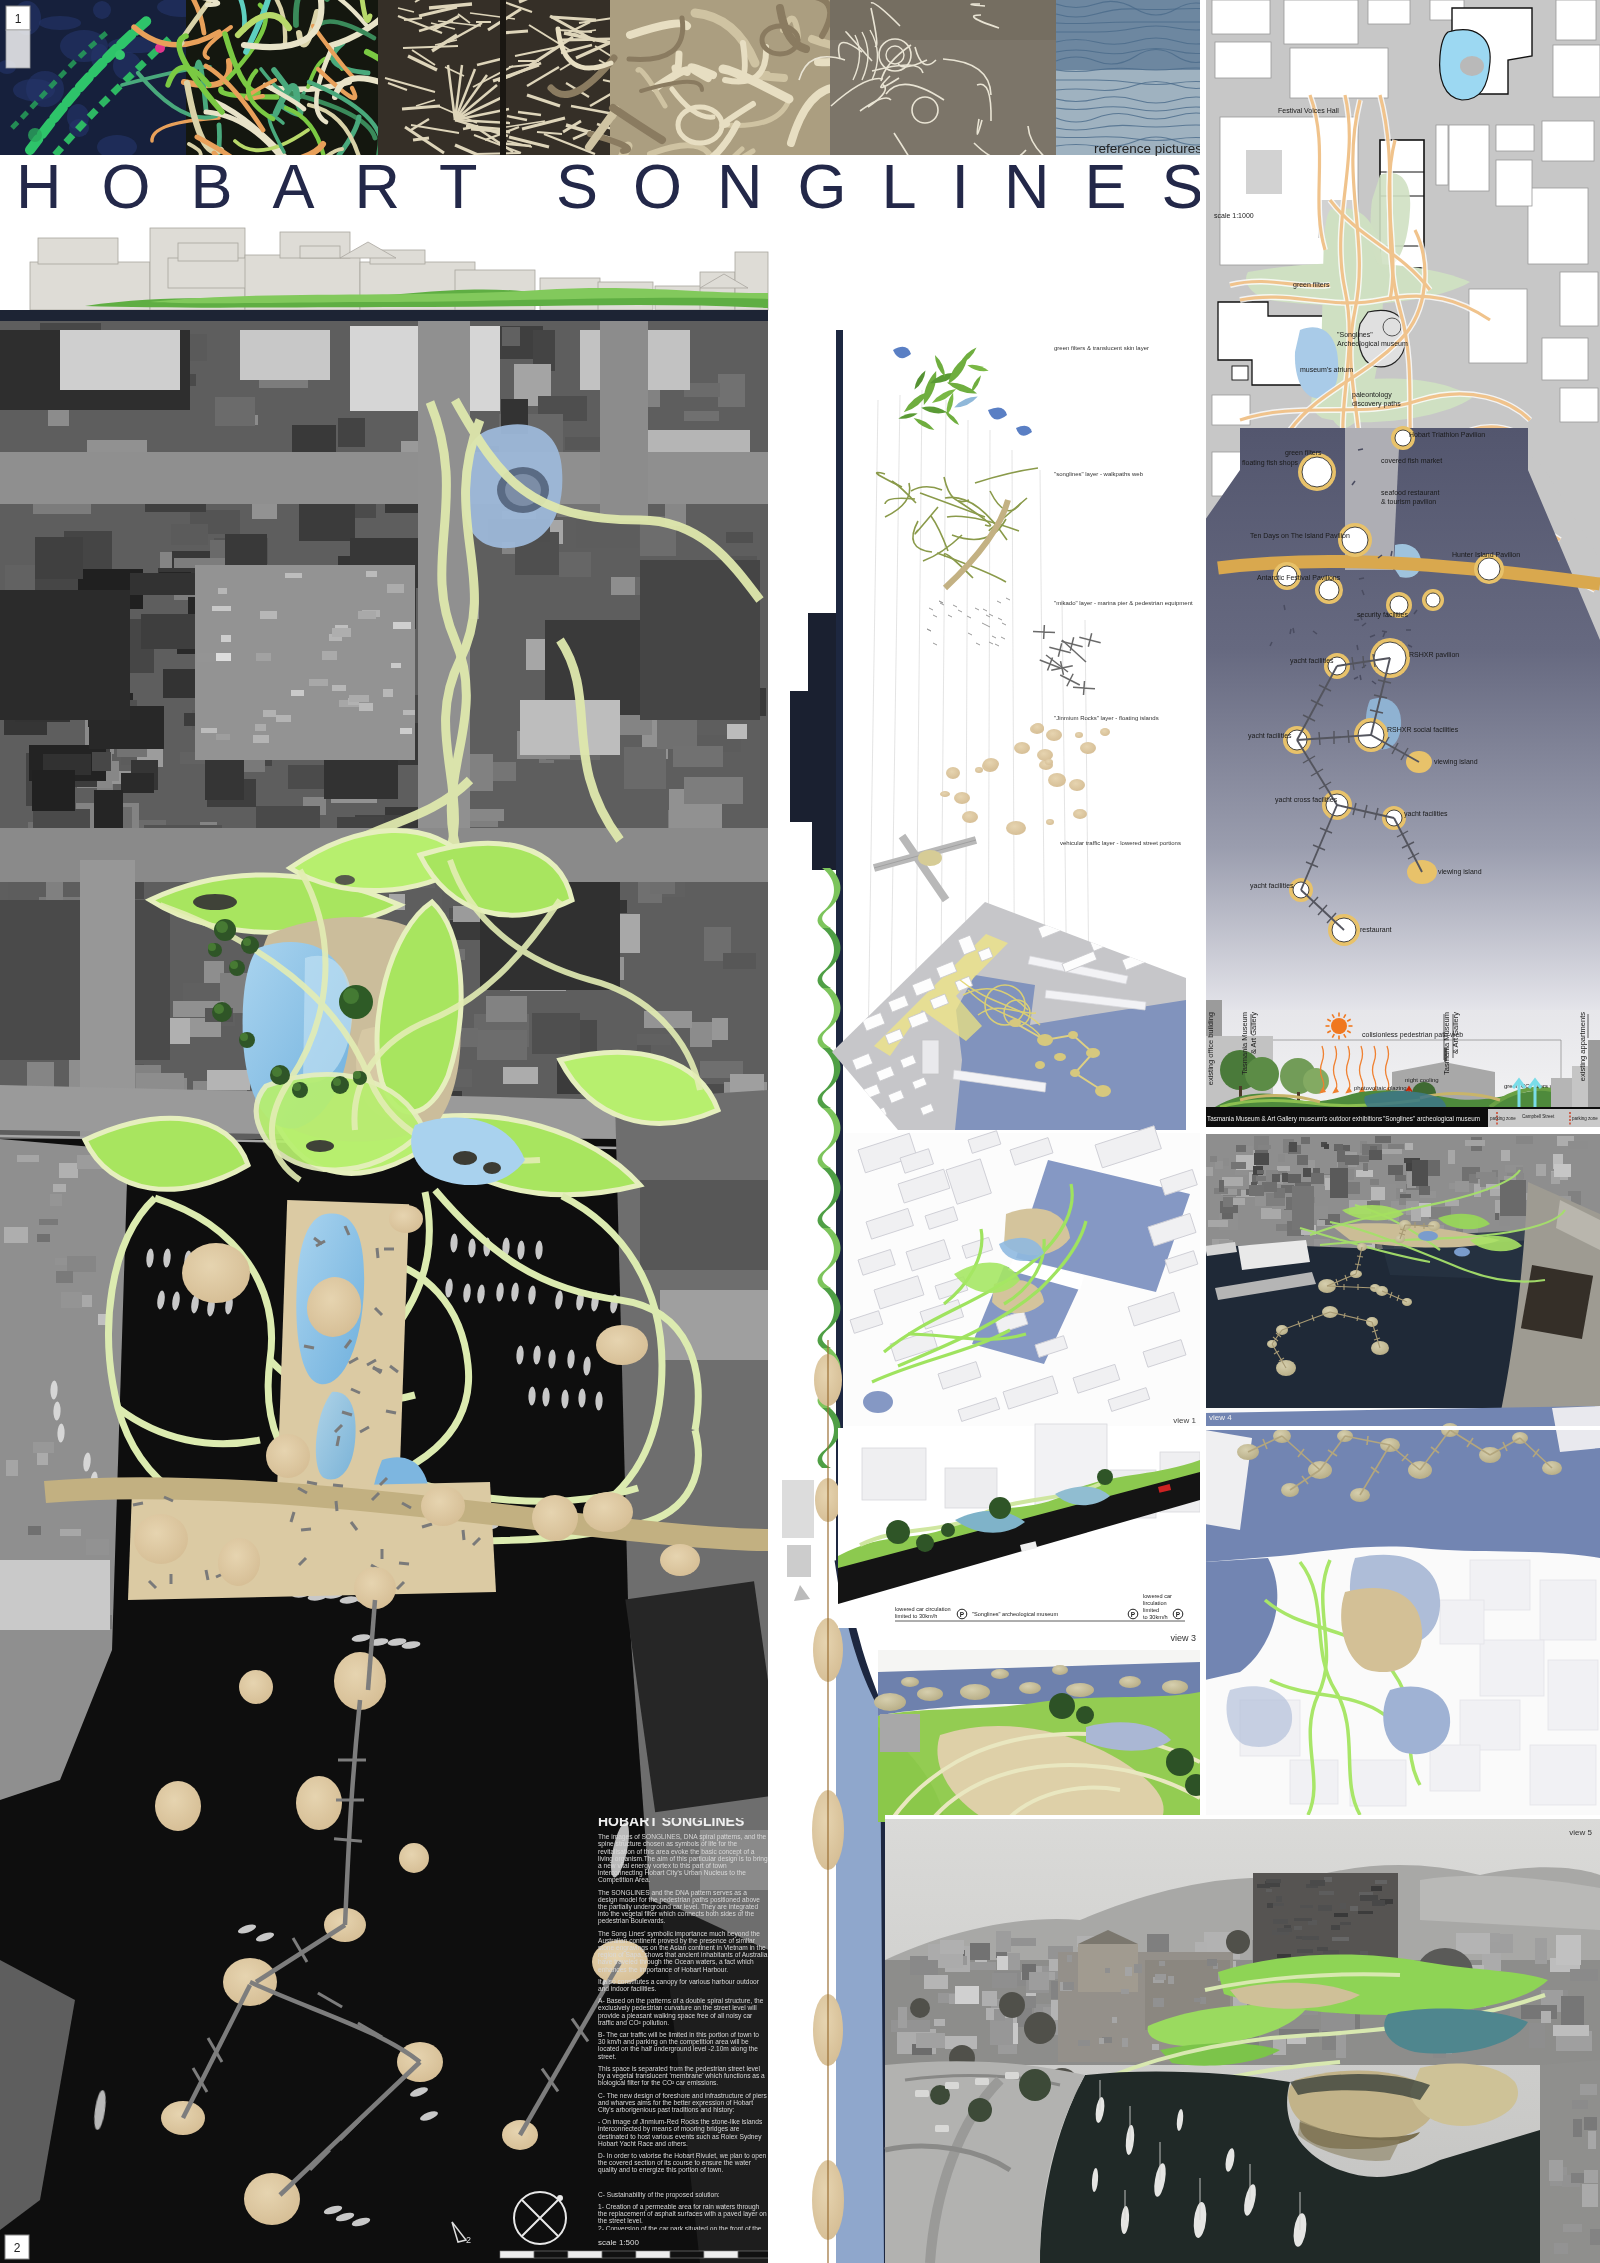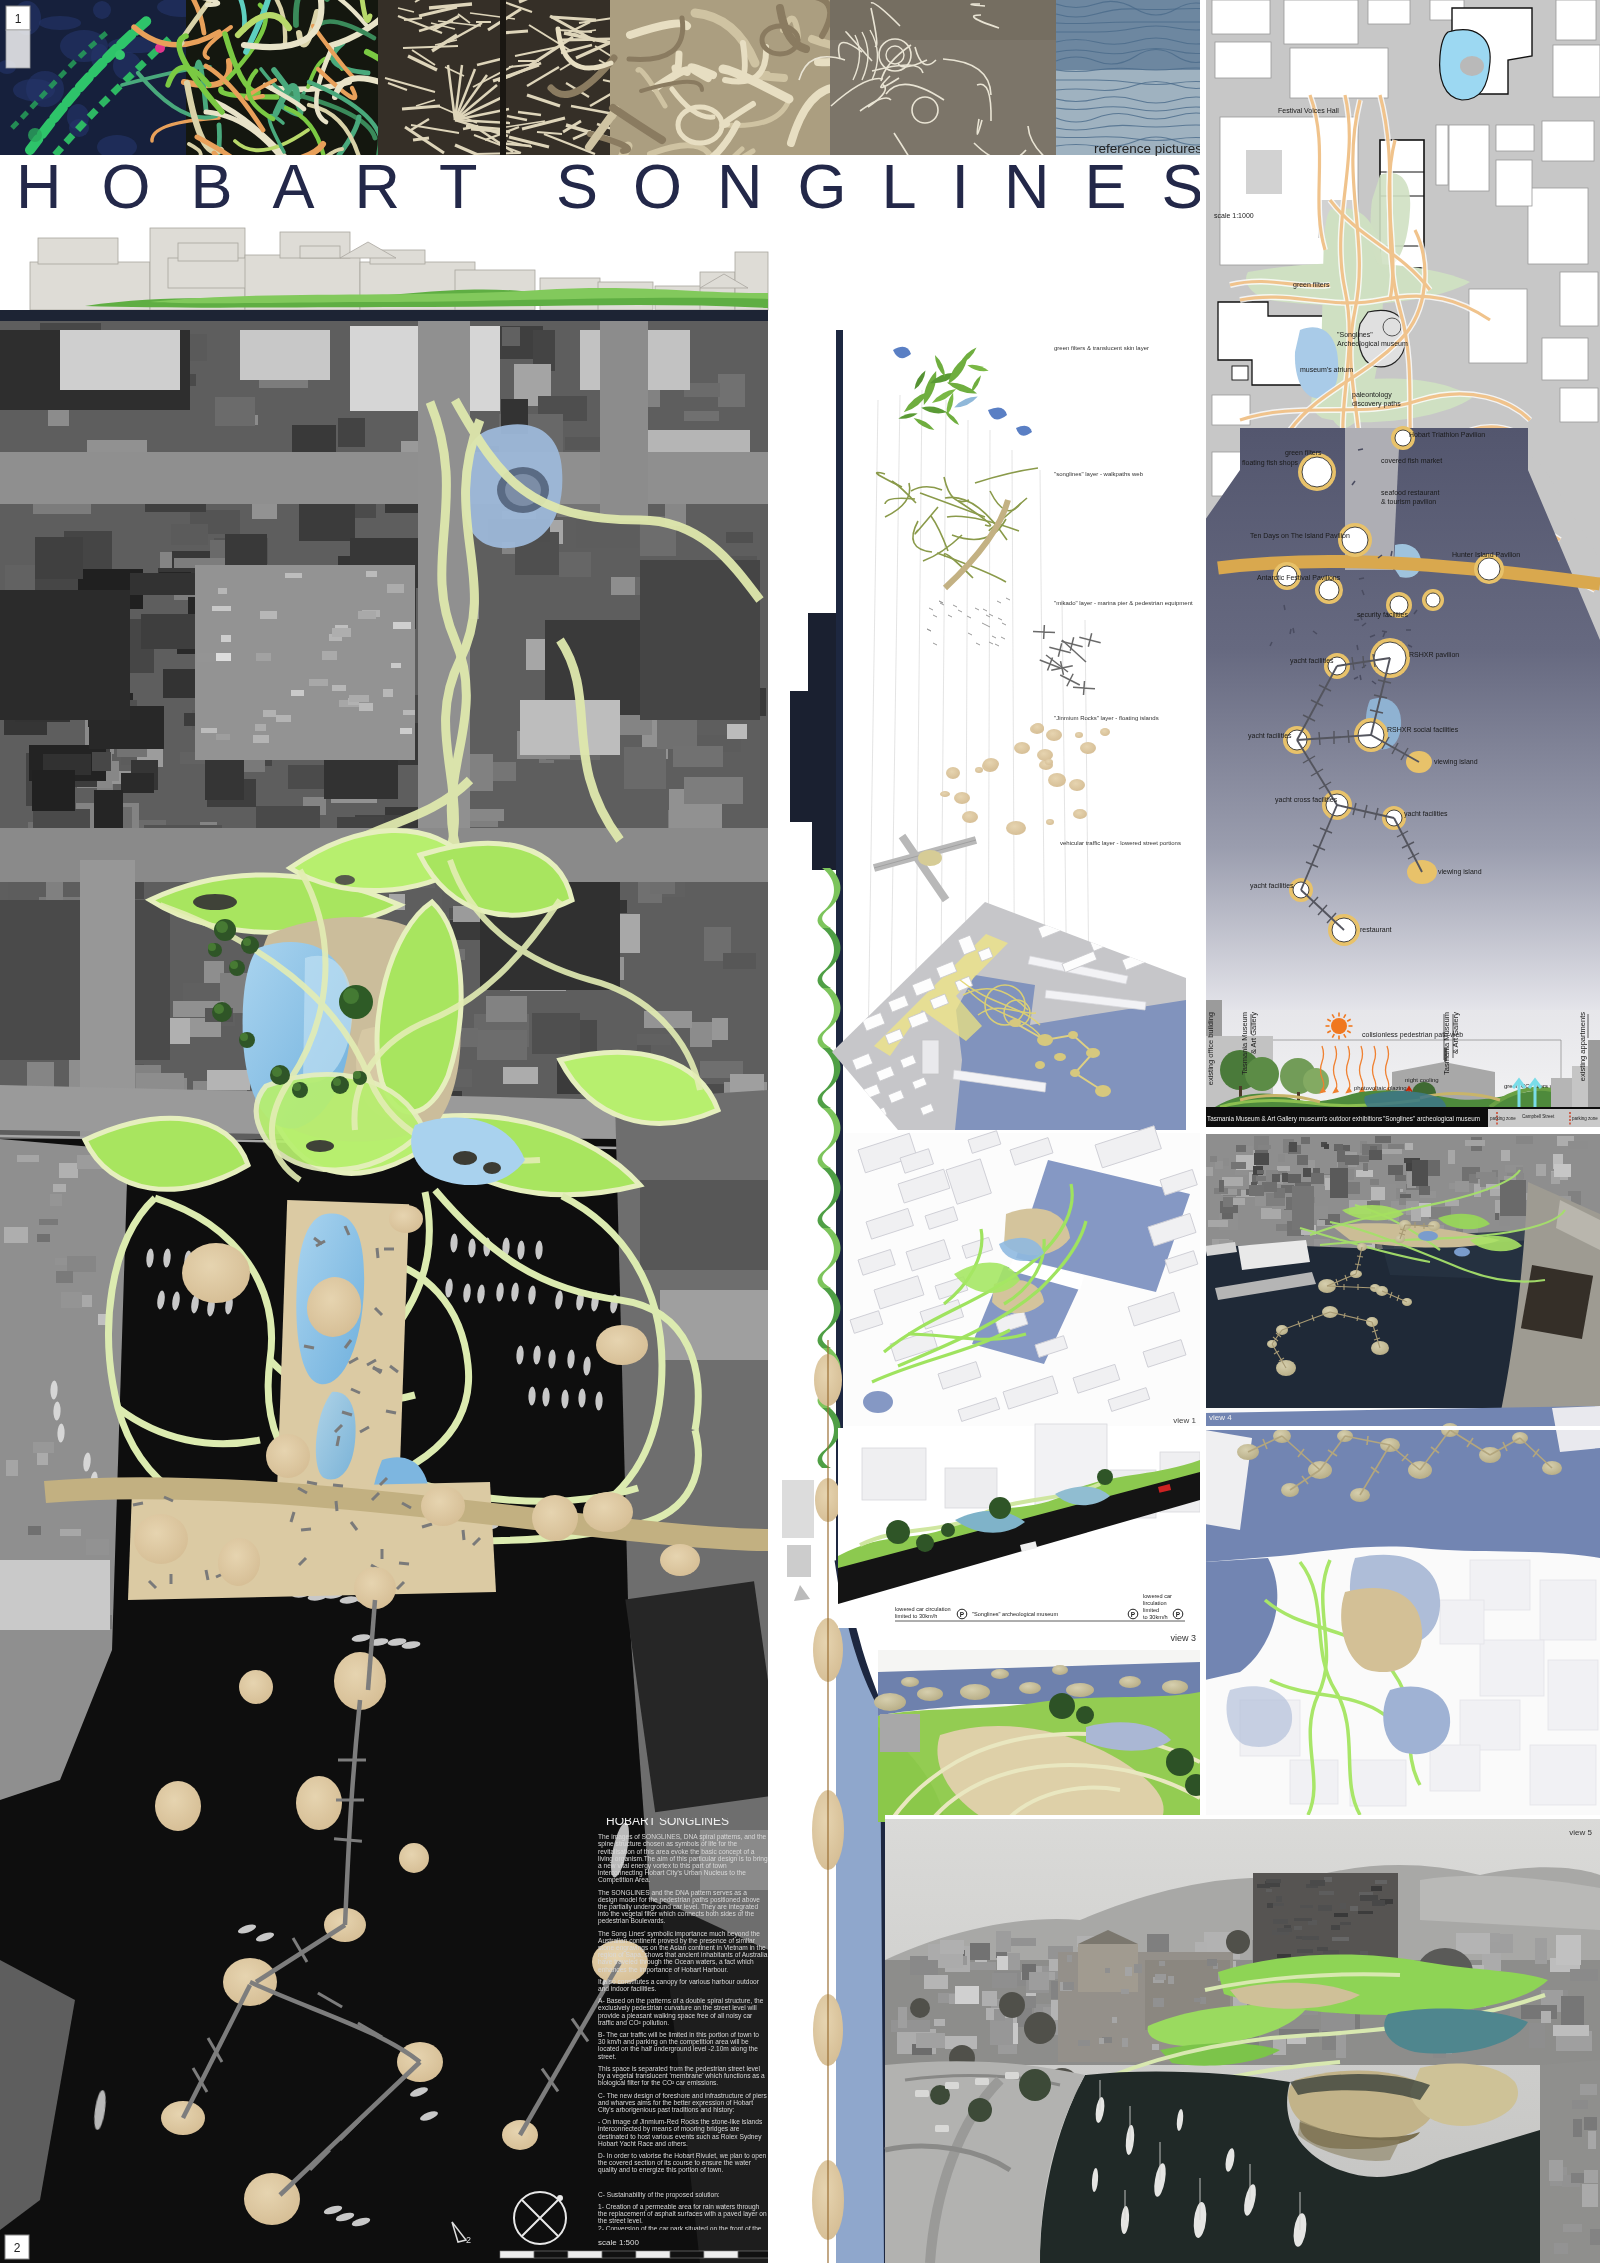--- a/index.html
+++ b/index.html
@@ -1,21 +1,21 @@
 <!DOCTYPE html>
 <html><head><meta charset="utf-8">
 <style>
 html,body{margin:0;padding:0;background:#fff;}
 #board{position:relative;width:1600px;height:2263px;overflow:hidden;
  font-family:"Liberation Sans",sans-serif;background:#fff;}
 #board svg{position:absolute;left:0;top:0;}
 .desc{position:absolute;left:598px;top:1818px;width:170px;height:412px;overflow:hidden;color:#d8d8d8;
  font-size:6.6px;line-height:7.2px;}
 .desc p{margin:0 0 5px 0;}
-.desc h4{margin:0 0 8px 8px;font-size:12px;font-weight:normal;color:#eee;}
+.desc h4{margin:0 0 8px 0;font-size:14px;font-weight:bold;color:#eee;}
 </style></head><body>
 <div id="board">
 <svg width="1600" height="2263" viewBox="0 0 1600 2263">
 <defs>
 <linearGradient id="wplan" x1="0" y1="0" x2="0" y2="1">
  <stop offset="0" stop-color="#53566e"></stop>
           <stop offset="0.38" stop-color="#666980"></stop>
  <stop offset="0.72" stop-color="#9a9dae"></stop>
           <stop offset="1" stop-color="#e4e4ea"></stop>
 </linearGradient>

